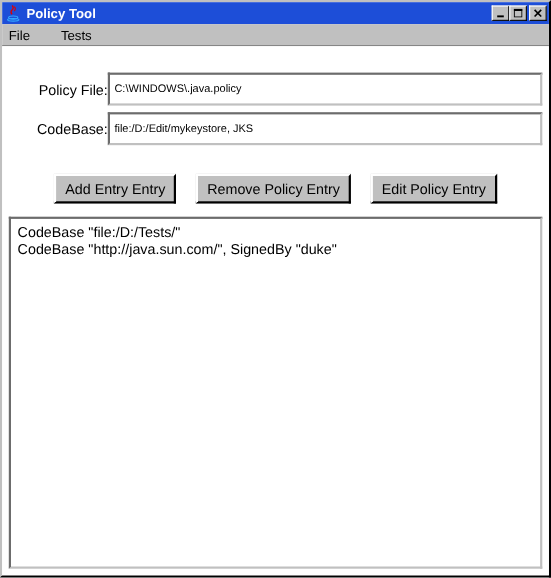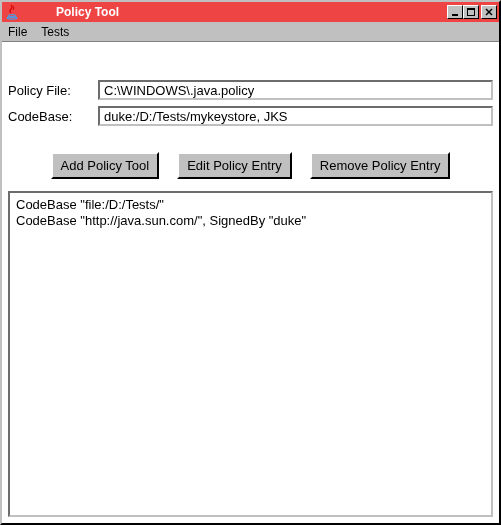--- a/index.html
+++ b/index.html
@@ -16,28 +16,27 @@
     border: 2px solid #000;
     border-top-color: #c0c0c0;
     border-left-color: #c0c0c0;
     background: #fff;
     display: flex;
     flex-direction: column;
     position: relative;
   }
   .titlebar {
     height: 20px;
-    background: #ef4444;
+    background: #1d4ed8;
     color: #fff;
     display: flex;
     align-items: center;
     padding: 0 2px;
     font-weight: bold;
     font-size: 12px;
-    gap: 32px;
   }
   .titlebar .java-icon {
     width: 16px;
     height: 16px;
     margin-right: 4px;
     display: inline-flex;
     align-items: center;
     justify-content: center;
   }
   .titlebar .title-text {
@@ -65,54 +64,55 @@
     cursor: default;
   }
   .win-btn.close { margin-left: 2px; }
   .menubar {
     height: 20px;
     background: #c0c0c0;
     border-bottom: 1px solid #808080;
     display: flex;
     align-items: center;
     padding: 0 6px;
-    gap: 14px;
+    gap: 28px;
   }
   .menubar .menu-item {
     color: #000;
     font-size: 12px;
     cursor: default;
   }
   .client {
     flex: 1;
     background: #fff;
     padding: 10px 6px 6px 6px;
     display: flex;
     flex-direction: column;
   }
   .form-rows {
-    margin-top: 28px;
+    margin-top: 14px;
+    text-align: right;
   }
   .form-row {
     display: flex;
     align-items: center;
     margin-bottom: 6px;
   }
   .form-row .label {
     width: 90px;
     font-size: 13px;
     color: #000;
   }
   .form-row .field {
     flex: 1;
-    height: 20px;
+    height: 30px;
     border: 2px inset #c0c0c0;
     background: #fff;
     padding: 2px 4px;
-    font-size: 13px;
+    font-size: 10px;
     color: #000;
     display: flex;
     align-items: center;
     overflow: hidden;
     white-space: nowrap;
   }
   .button-row {
     display: flex;
     justify-content: center;
     gap: 18px;
@@ -190,29 +190,29 @@
     <div class="form-rows">
       <div class="form-row">
         <div class="label">Policy File:</div>
         <div class="field">
           <span>C:\WINDOWS\.java.policy</span>
         </div>
       </div>
       <div class="form-row">
         <div class="label">CodeBase:</div>
         <div class="field">
-          <span>duke:/D:/Tests/mykeystore, JKS</span>
+          <span>file:/D:/Edit/mykeystore, JKS</span>
         </div>
       </div>
     </div>
 
     <div class="button-row">
-      <div class="btn">Add Policy Tool</div>
+      <div class="btn">Add Entry Entry</div>
+      <div class="btn">Remove Policy Entry</div>
       <div class="btn">Edit Policy Entry</div>
-      <div class="btn">Remove Policy Entry</div>
     </div>
 
     <div class="listbox">
       <div class="entry">CodeBase "file:/D:/Tests/"</div>
       <div class="entry">CodeBase "http://java.sun.com/", SignedBy "duke"</div>
     </div>
 
   </div>
 </div>
 

